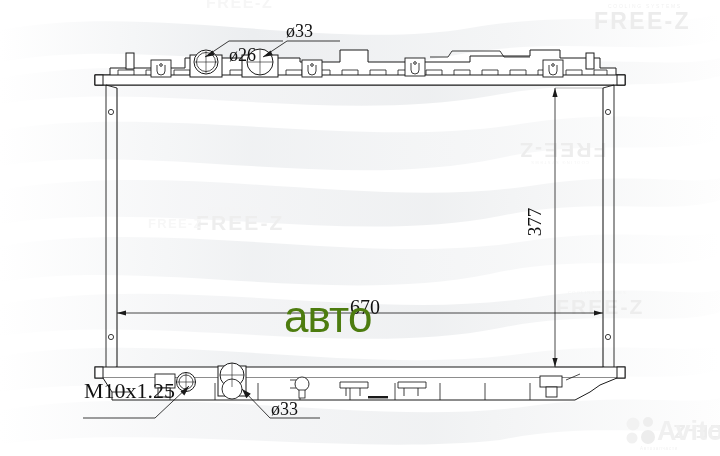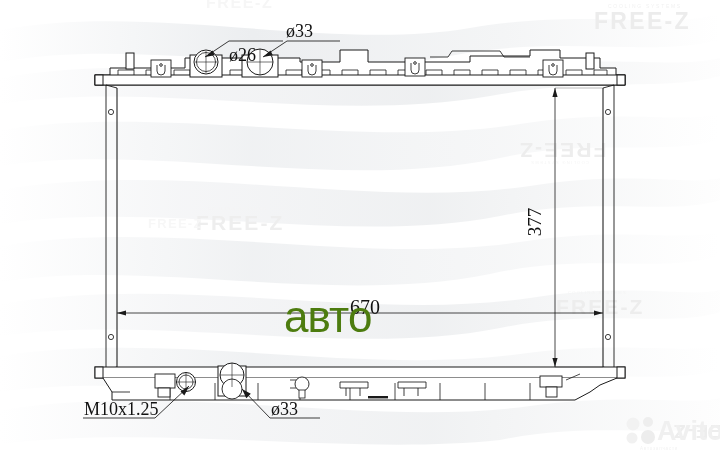--- a/index.html
+++ b/index.html
@@ -329,21 +329,21 @@
 
   <div class="layer">
     <div class="dimtext" style="left:229px;top:21px;font-size:18px;margin-top:24px;">ø26</div>
 
     <div class="dimtext" style="left:286px;top:21px;font-size:18px;">ø33</div>
 
     <div class="dimtext rot90" style="left:521px;top:211px;font-size:19px;">377</div>
 
     <div class="dimtext" style="left:350px;top:296px;font-size:20px;">670</div>
 
-    <div class="dimtext" style="left:84px;top:399px;font-size:18px;">M10x1.25</div>
+    <div class="dimtext" style="left:84px;top:378px;font-size:22px;">M10x1.25</div>
 
     <div class="dimtext" style="left:271px;top:399px;font-size:18px;">ø33</div>
   </div>
 
   <div class="layer">
     <div class="wm-abep" style="left:284px;top:292px;font-size:44px;letter-spacing:-0.02em;">авто</div>
   </div>
 
   <div class="layer">
     <svg style="position:absolute;left:624px;top:416px;" width="36" height="30" viewBox="0 0 36 30" xmlns="http://www.w3.org/2000/svg">

